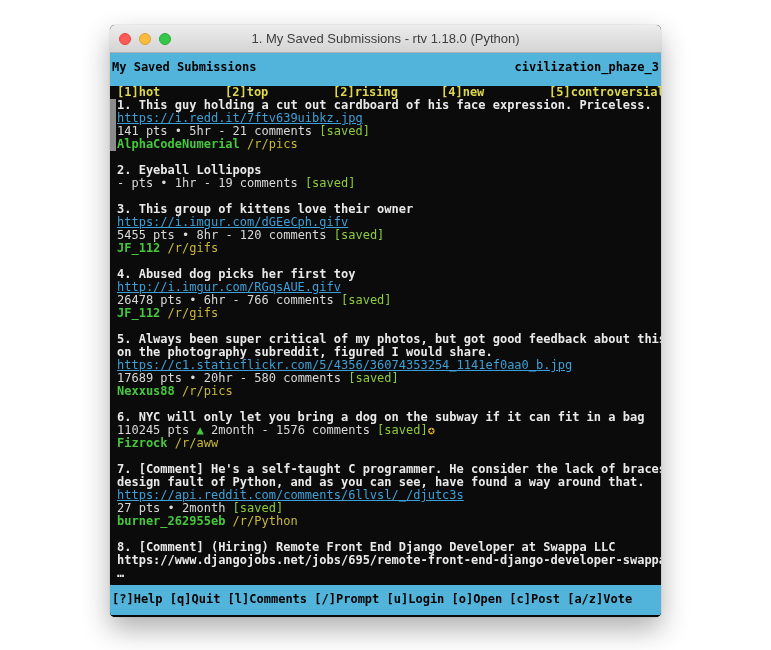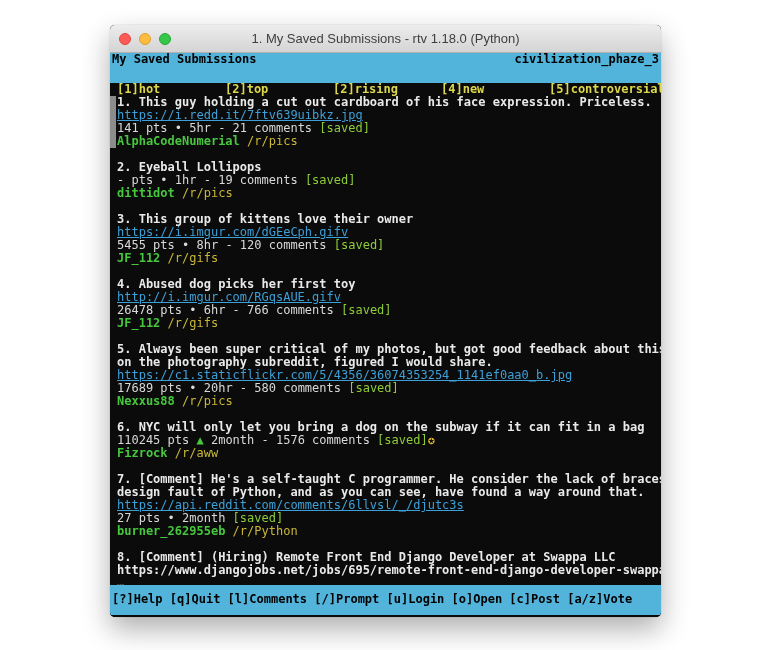--- a/index.html
+++ b/index.html
@@ -24,22 +24,22 @@
   .light.red{background:var(--traffic-red,#fc5b57);border:1px solid #e2463f;box-sizing:border-box;}
   .light.yellow{background:var(--traffic-yellow,#fdbc40);border:1px solid #dfa12f;box-sizing:border-box;}
   .light.green{background:var(--traffic-green,#34c749);border:1px solid #29a837;box-sizing:border-box;}
   .term{
     height:565px;background:var(--terminal-bg,#0b0b0b);
     font-size:12px;line-height:13px;font-weight:bold;
     display:flex;flex-direction:column;overflow:hidden;
   }
   .ln{white-space:pre;height:13px;overflow:hidden;}
   .bar{
-    background:var(--accent-cyan,#52b4da);color:#000;height:30px;
-    display:flex;justify-content:space-between;padding:0 2px;white-space:pre;
+    background:var(--accent-cyan,#52b4da);color:#000;height:17px;
+    display:flex;justify-content:space-between;padding:8px 2px;white-space:pre;
     flex:0 0 auto;
   }
   .tabs{display:flex;height:13px;flex:0 0 auto;padding-left:7px;}
   .tab{color:var(--accent-yellow,#dcd74d);white-space:pre;flex:0 0 108px;overflow:hidden;}
   .tab:last-child{flex:1 1 auto;}
   .list{flex:1 1 auto;overflow:hidden;}
   .item{position:relative;padding-left:7px;margin-bottom:13px;}
   .item:last-child{margin-bottom:0;}
   .cursor{position:absolute;left:0;top:0;bottom:0;width:6px;background:var(--cursor-gray,#8c8c8c);}
   .title{color:var(--text-white,#e9e9e9);}
@@ -88,21 +88,20 @@
         <div class="item">
           <div class="cursor"></div>
           <div class="ln title">1. This guy holding a cut out cardboard of his face expression. Priceless.</div>
           <div class="ln"><span class="url">https://i.redd.it/7ftv639uibkz.jpg</span></div>
           <div class="ln stats"><span class="white">141 pts </span><span class="white">•</span><span class="white"> 5hr - 21 comments </span><span class="saved">[saved]</span></div>
           <div class="ln"><span class="author">AlphaCodeNumerial</span> <span class="sub">/r/pics</span></div>
         </div>
         <div class="item">
           <div class="ln title">2. Eyeball Lollipops</div>
           <div class="ln stats"><span class="white">- pts </span><span class="white">•</span><span class="white"> 1hr - 19 comments </span><span class="saved">[saved]</span></div>
-          <div class="ln"><span class="author">dittidot</span> <span class="sub">/r/pics</span></div>
         </div>
         <div class="item">
           <div class="ln title">3. This group of kittens love their owner</div>
           <div class="ln"><span class="url">https://i.imgur.com/dGEeCph.gifv</span></div>
           <div class="ln stats"><span class="white">5455 pts </span><span class="white">•</span><span class="white"> 8hr - 120 comments </span><span class="saved">[saved]</span></div>
           <div class="ln"><span class="author">JF_112</span> <span class="sub">/r/gifs</span></div>
         </div>
         <div class="item">
           <div class="ln title">4. Abused dog picks her first toy</div>
           <div class="ln"><span class="url">http://i.imgur.com/RGqsAUE.gifv</span></div>

